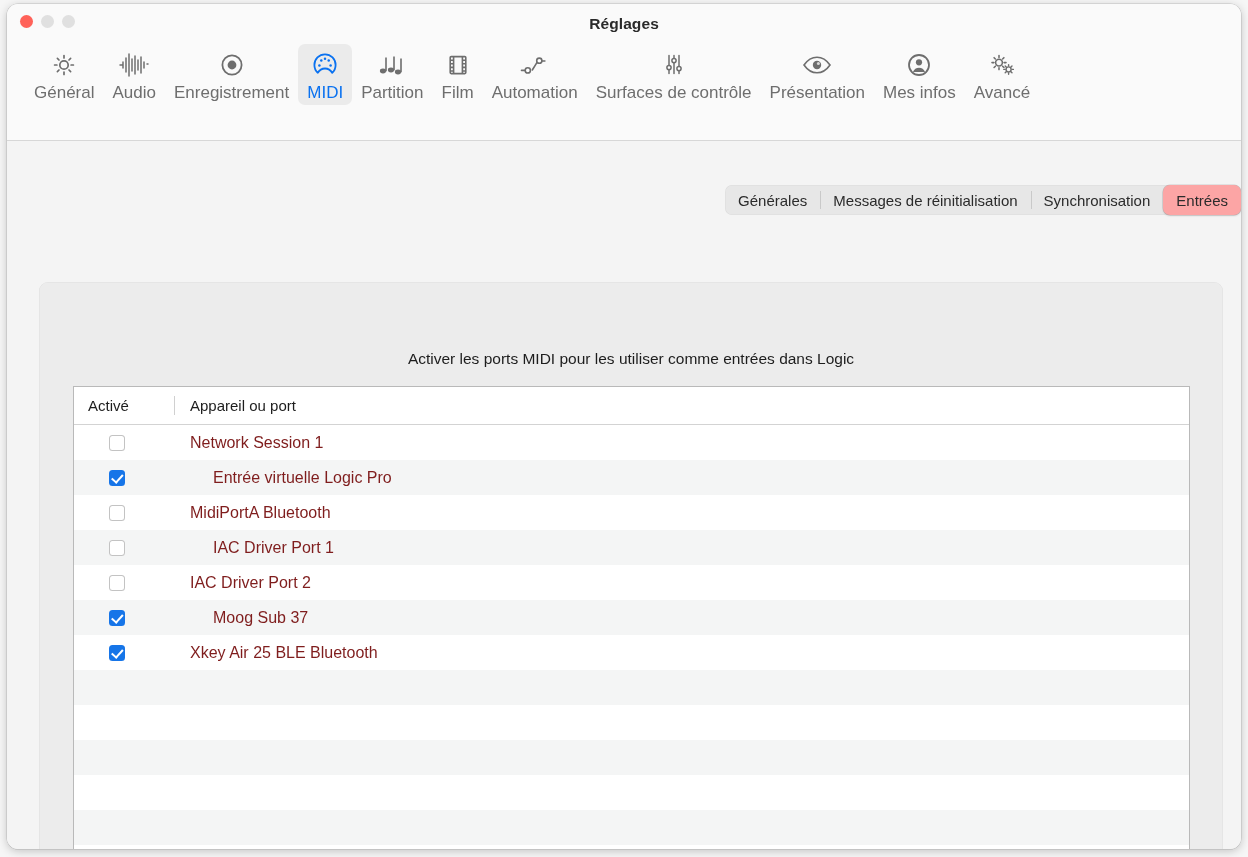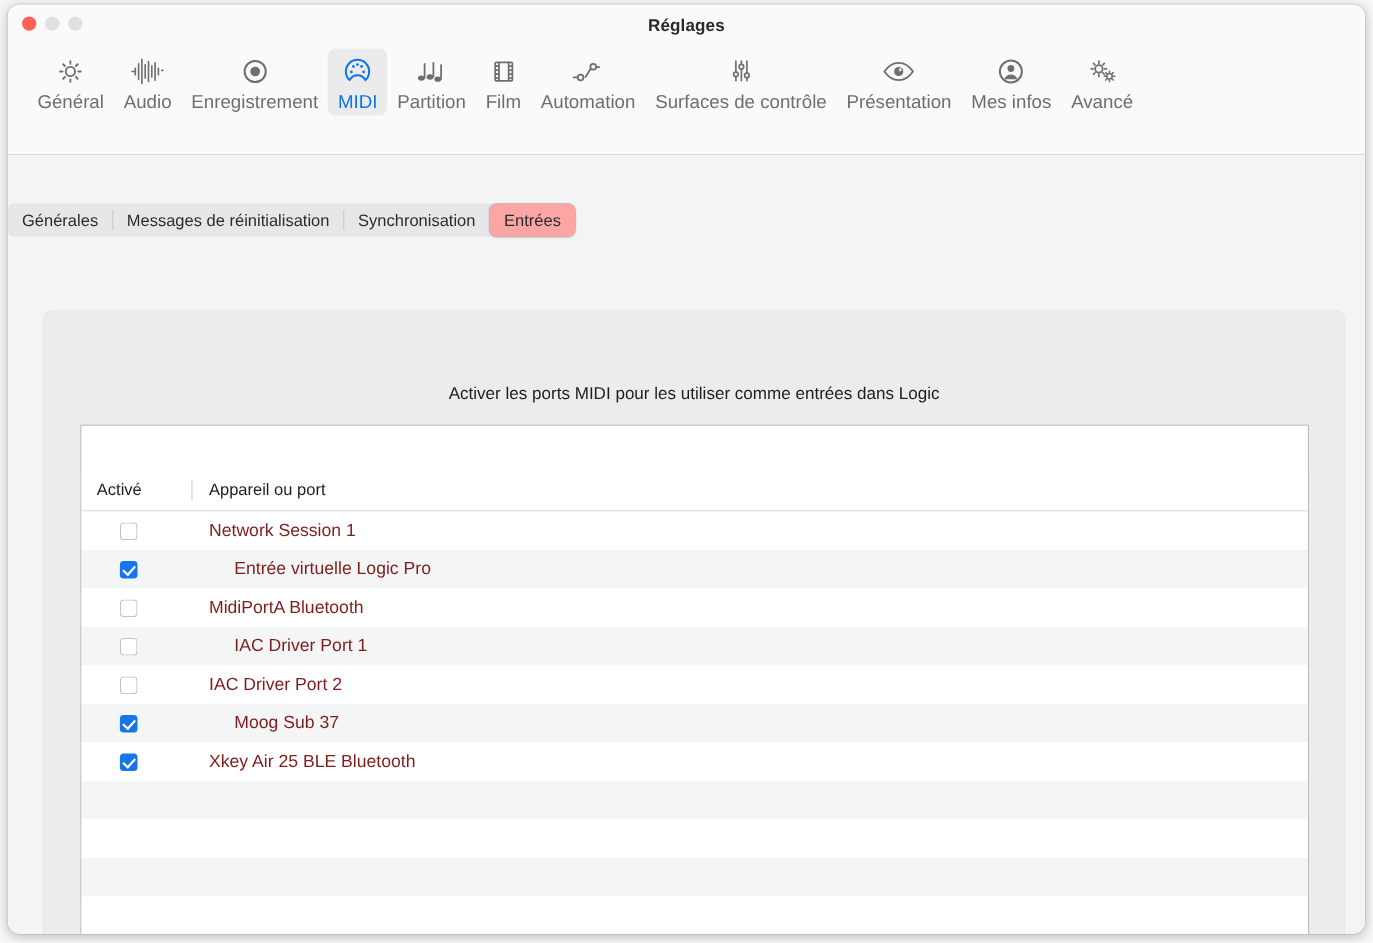--- a/index.html
+++ b/index.html
@@ -108,21 +108,21 @@
     height: 737px;
     background: #f4f4f4;
   }
 
   
   .segbar {
     position: absolute;
     left: 0; right: 0;
     top: 44px;
     display: flex;
-    justify-content: flex-start;
+    justify-content: flex-end;
   }
   .seg {
     display: flex;
     align-items: stretch;
     height: 30px;
     background: #e7e7e7;
     border-radius: 7px;
     padding: 0;
     box-shadow: inset 0 0 0 0.5px rgba(0,0,0,0.05);
   }
@@ -186,21 +186,20 @@
     border: 1px solid #b9b9b9;
     overflow: hidden;
   }
 
   .thead {
     display: flex;
     height: 38px;
     background: #ffffff;
     border-bottom: 1px solid #d3d3d3;
     align-items: center;
-    margin-top: 40px;
   }
   .th {
     font-size: 15px;
     color: #1d1d1d;
     padding-left: 14px;
     position: relative;
     height: 100%;
     display: flex;
     align-items: center;
     white-space: nowrap;

